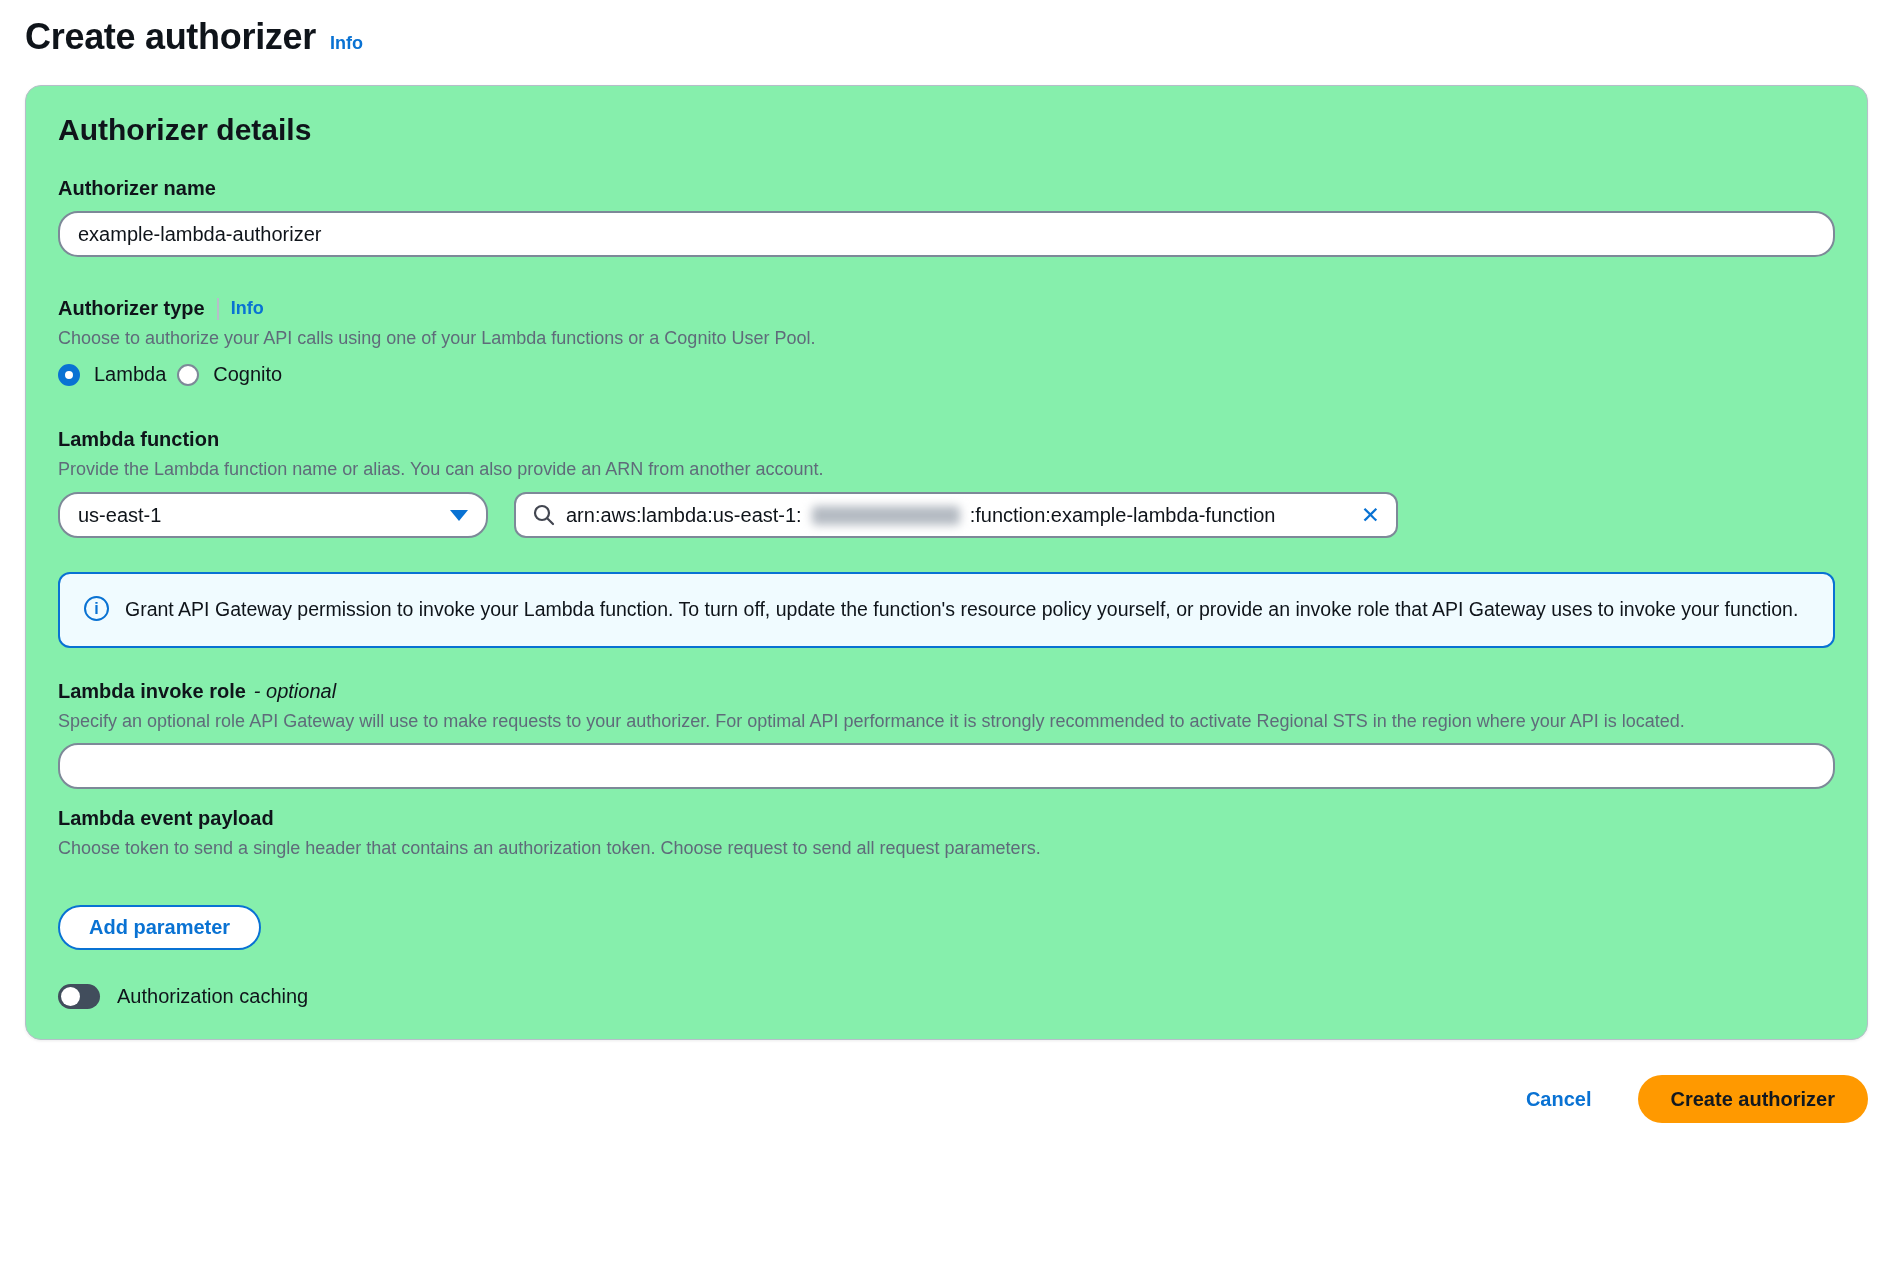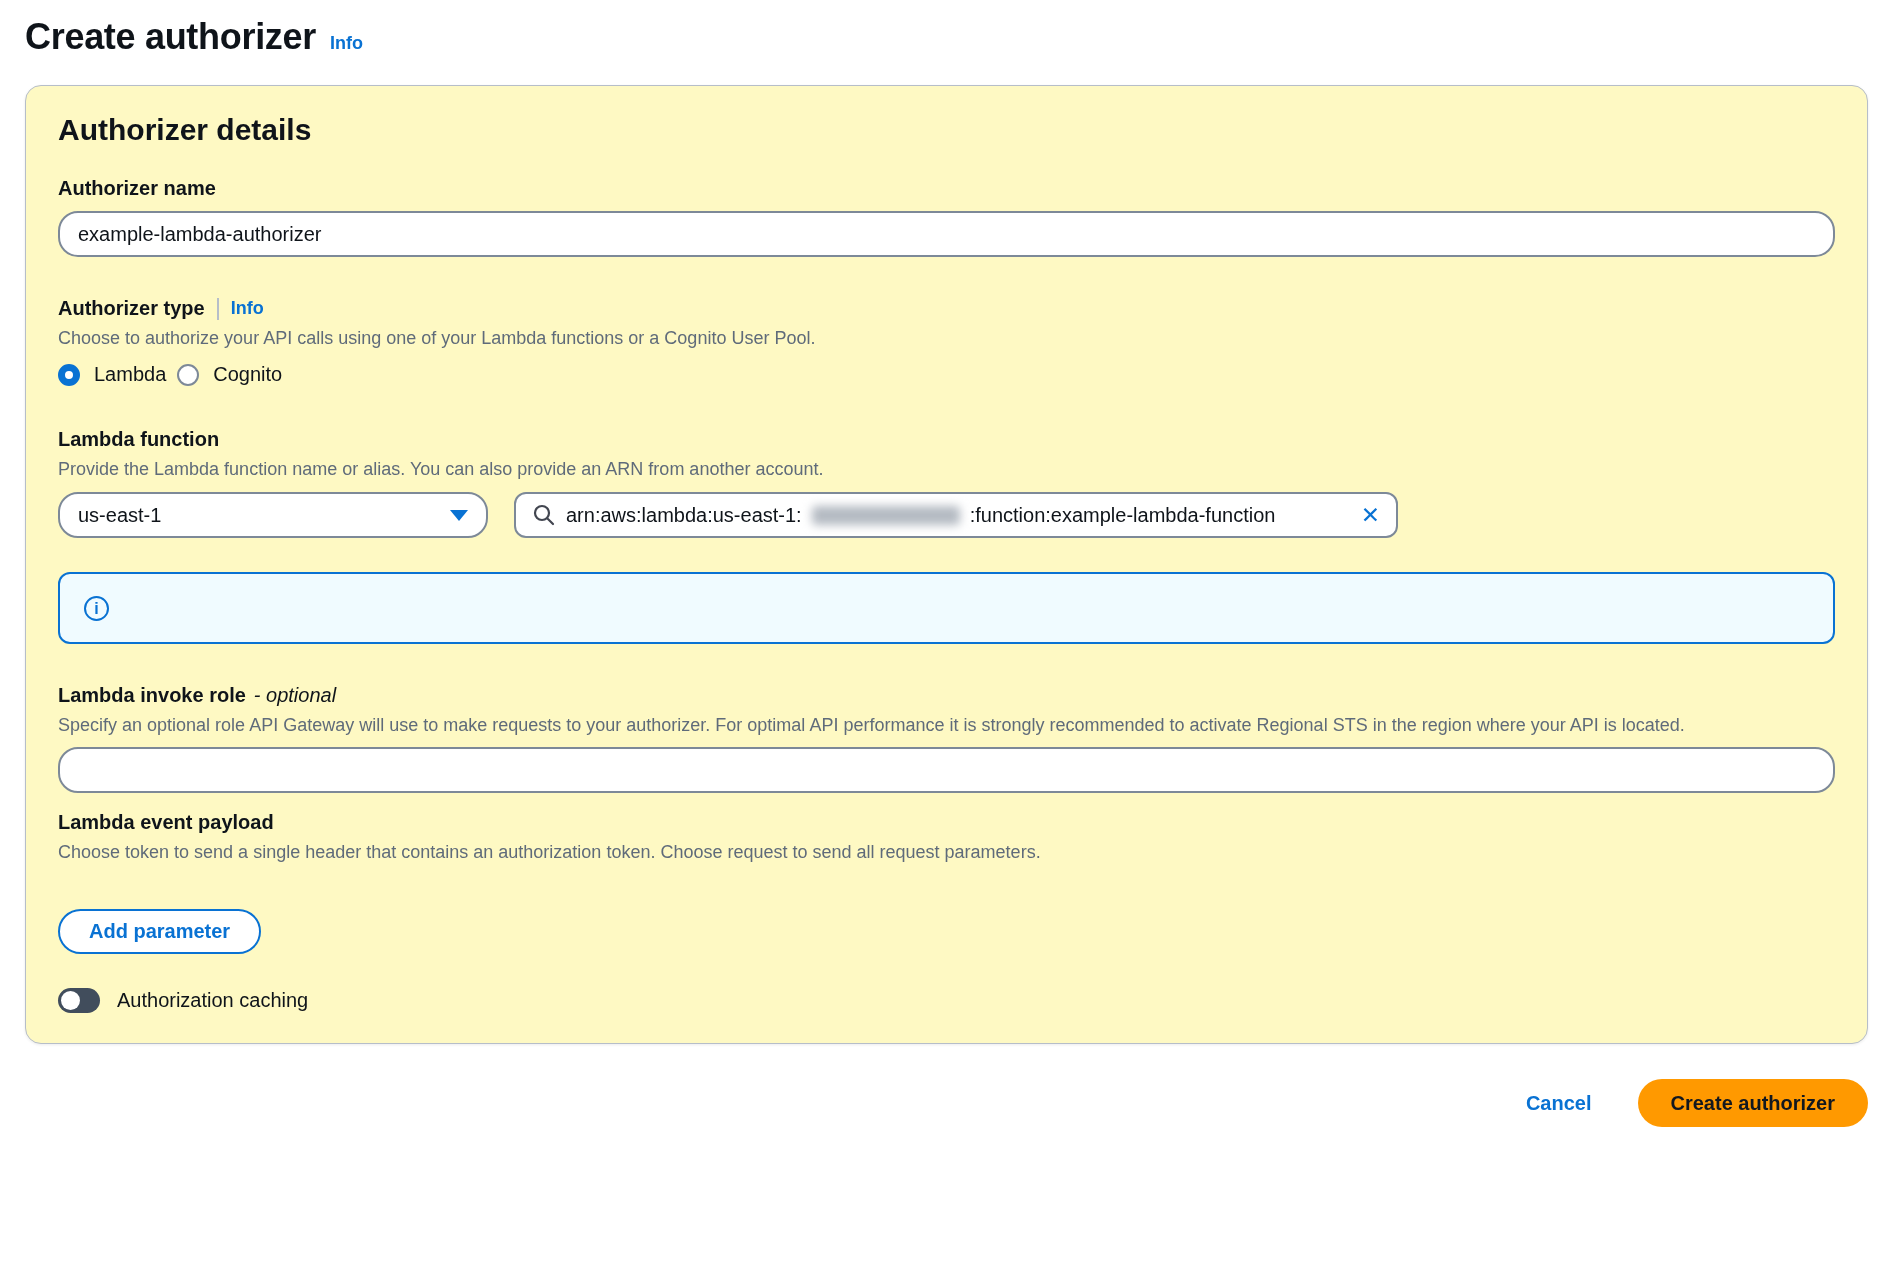--- a/index.html
+++ b/index.html
@@ -15,37 +15,37 @@
   .title-row { display: flex; align-items: baseline; gap: 14px; }
   .page-title { font-size: 36px; font-weight: 700; letter-spacing: -0.3px; color: #0f141a; }
   .info-link {
     color: #0972d3; font-weight: 700; font-size: 18px;
     text-decoration: none; cursor: pointer;
   }
 
   
   .card {
     margin-top: 27px;
-    background: #fef9c3;
+    background: #86efac;
     border: 1px solid #b6bec9;
     border-radius: 16px;
     padding: 27px 32px 30px 32px;
     box-shadow: 0 1px 3px rgba(0, 7, 22, 0.08);
   }
   .card-heading { font-size: 30px; font-weight: 700; }
 
   .field-label { font-size: 20px; font-weight: 700; color: #0f141a; }
   .label-row { display: flex; align-items: center; gap: 12px; }
   .vdivider { width: 2px; height: 22px; background: #b6bec9; }
   .desc { margin-top: 8px; font-size: 18px; color: #5f6b7a; }
 
   .sec-name { margin-top: 30px; }
   .sec-type { margin-top: 40px; }
   .sec-func { margin-top: 42px; }
-  .sec-role { margin-top: 40px; }
+  .sec-role { margin-top: 32px; }
   .sec-payload { margin-top: 18px; }
 
   .text-input {
     display: block;
     width: 100%; height: 46px;
     margin-top: 11px;
     border: 2px solid #7d8998; border-radius: 20px;
     padding: 0 18px;
     font-size: 20px; font-family: inherit; color: #0f141a;
     background: #fff; outline: none;
@@ -201,20 +201,21 @@
           <span class="redacted"></span>
           <span class="arn-text">:function:example-lambda-function</span>
           <span class="clear-x">✕</span>
         </div>
       </div>
     </div>
 
     
     <div class="alert">
       <span class="alert-icon">i</span>
+      <div class="alert-text">Grant API Gateway permission to invoke your Lambda function. To turn off, update the function's resource policy yourself, or provide an invoke role that API Gateway uses to invoke your function.</div>
     </div>
 
     
     <div class="sec-role">
       <div class="label-row" style="gap:8px;">
         <span class="field-label">Lambda invoke role</span>
         <span class="optional-suffix">- optional</span>
       </div>
       <div class="desc">Specify an optional role API Gateway will use to make requests to your authorizer. For optimal API performance it is strongly recommended to activate Regional STS in the region where your API is located.</div>
       <input class="text-input" type="text" value="" style="">

